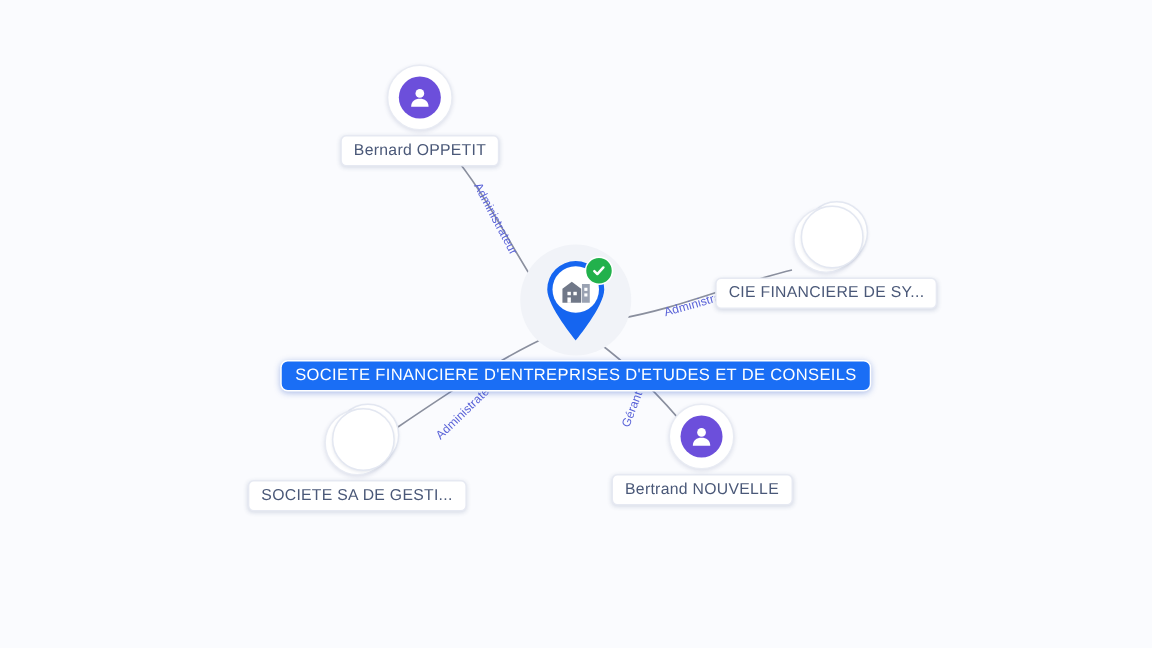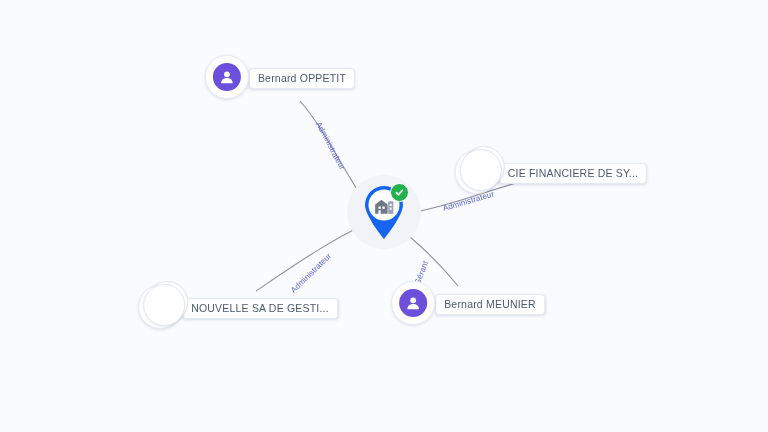--- a/index.html
+++ b/index.html
@@ -22,21 +22,21 @@
     width: 768px;
     height: 432px;
     pointer-events: none;
   }
 
   
   .node {
     position: absolute;
     transform: translate(-50%, -50%);
     display: flex;
-    flex-direction: row;
+    flex-direction: column;
     align-items: center;
   }
 
   
   .disc-wrap {
     position: relative;
     width: 44px;
     height: 44px;
     display: flex;
     align-items: center;
@@ -218,34 +218,34 @@
               <svg width="17" height="17" viewBox="0 0 24 24">
                 <path d="M3 20 L3 11 L9 6.5 L15 11 L15 20 Z" fill="#ffffff"></path>
                 <path d="M15.6 20 L15.6 8.2 L20.6 8.2 L20.6 20 Z" fill="#ffffff" opacity="0.75"></path>
                 <rect x="6.3" y="13" width="2.1" height="2.1" fill="#1565f0"></rect>
                 <rect x="10" y="13" width="2.1" height="2.1" fill="#1565f0"></rect>
                 <rect x="6.3" y="16.6" width="2.1" height="3.4" fill="#1565f0"></rect>
               </svg>
             </div>
           </div>
         </div>
-        <div class="label-pill">NOUVELLE SA DE GESTI...</div>
+        <div class="label-pill">SOCIETE SA DE GESTI...</div>
       </div>
       <div class="node" style="left: 468px; top: 303px;">
         <div class="disc-wrap">
           <div class="disc-halo">
             <div class="disc person">
               <svg width="16" height="16" viewBox="0 0 16 16">
                 <circle cx="8" cy="5.3" r="2.9" fill="#ffffff"></circle>
                 <path d="M2.2 14.2 C2.2 10.6 4.8 8.9 8 8.9 C11.2 8.9 13.8 10.6 13.8 14.2 Z" fill="#ffffff"></path>
               </svg>
             </div>
           </div>
         </div>
-        <div class="label-pill">Bernard MEUNIER</div>
+        <div class="label-pill">Bertrand NOUVELLE</div>
       </div>
     </div>
 
   <div class="node" id="focus-node" style="left: 384px; top: 212px;">
     <div class="pin-wrap">
       <div class="pin-halo"></div>
       <div class="pin-shape">
         <svg width="46" height="56" viewBox="0 0 46 56">
           <path d="M23 55 C23 55 4 32 4 21 A19 19 0 0 1 42 21 C42 32 23 55 23 55 Z" fill="#1565f0"></path>
           <circle cx="23" cy="21" r="15.5" fill="#ffffff"></circle>
@@ -261,15 +261,16 @@
             <rect x="17" y="14" width="2" height="2" fill="#ffffff"></rect>
           </svg>
         </span>
         <div class="pin-check">
           <svg width="11" height="11" viewBox="0 0 12 12">
             <path d="M2.6 6.2 L4.8 8.4 L9.2 3.6" stroke="#ffffff" stroke-width="1.8" fill="none" stroke-linecap="round" stroke-linejoin="round"></path>
           </svg>
         </div>
       </div>
     </div>
+    <div class="label-pill primary">SOCIETE FINANCIERE D'ENTREPRISES D'ETUDES ET DE CONSEILS</div>
   </div>
 
 </div>
 
 </body></html>

